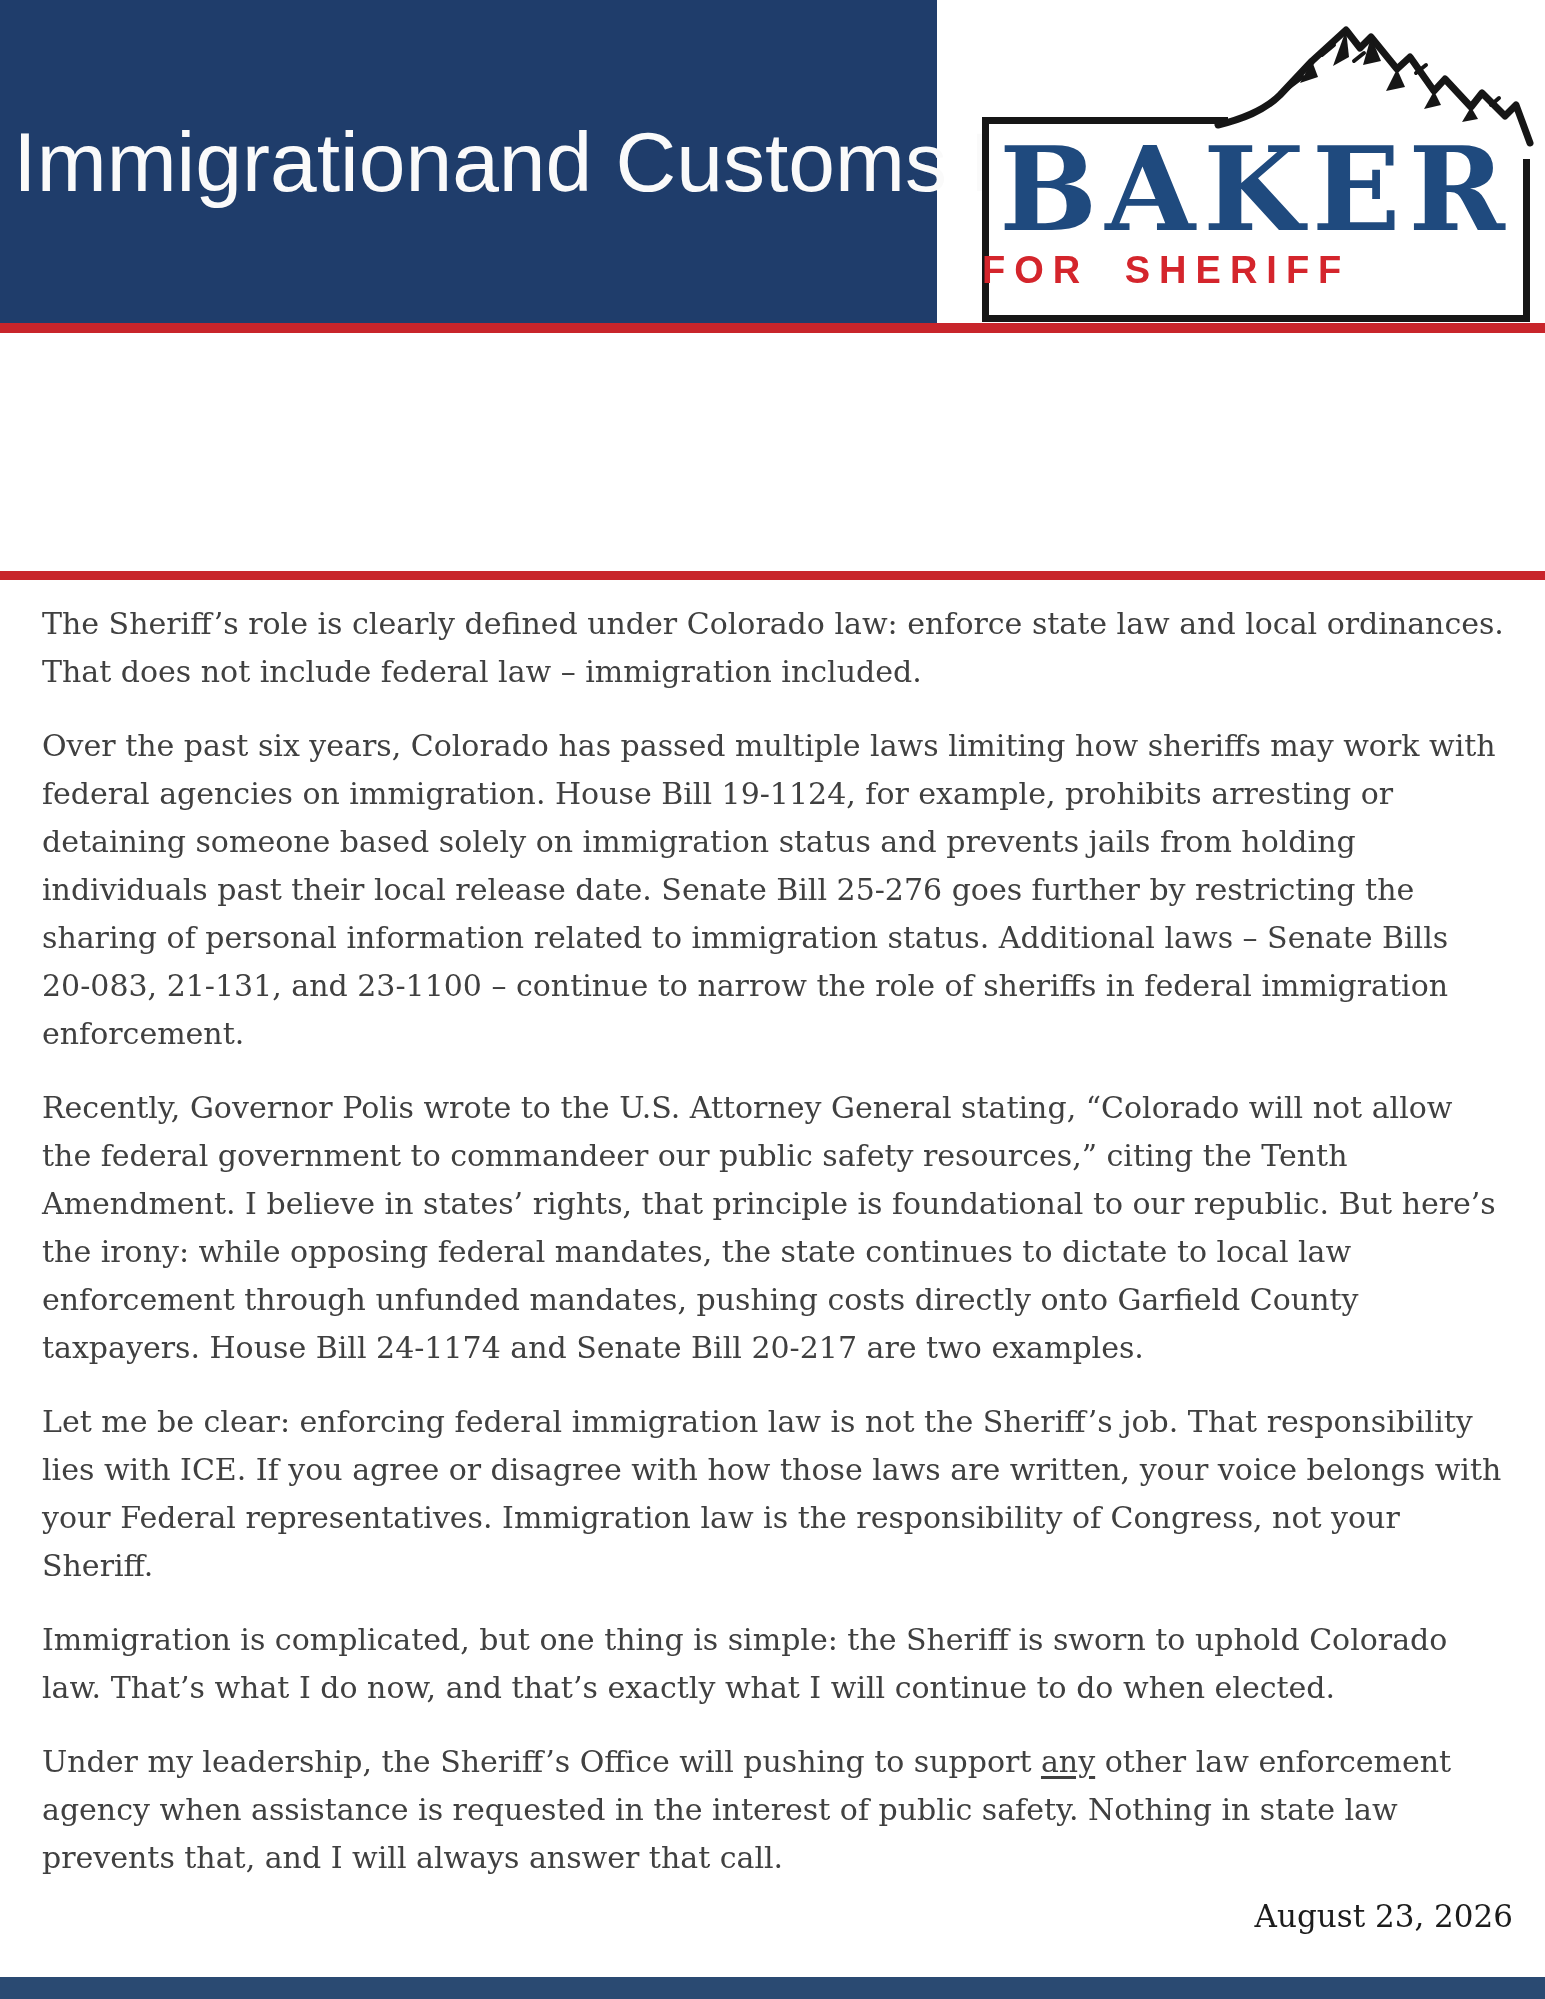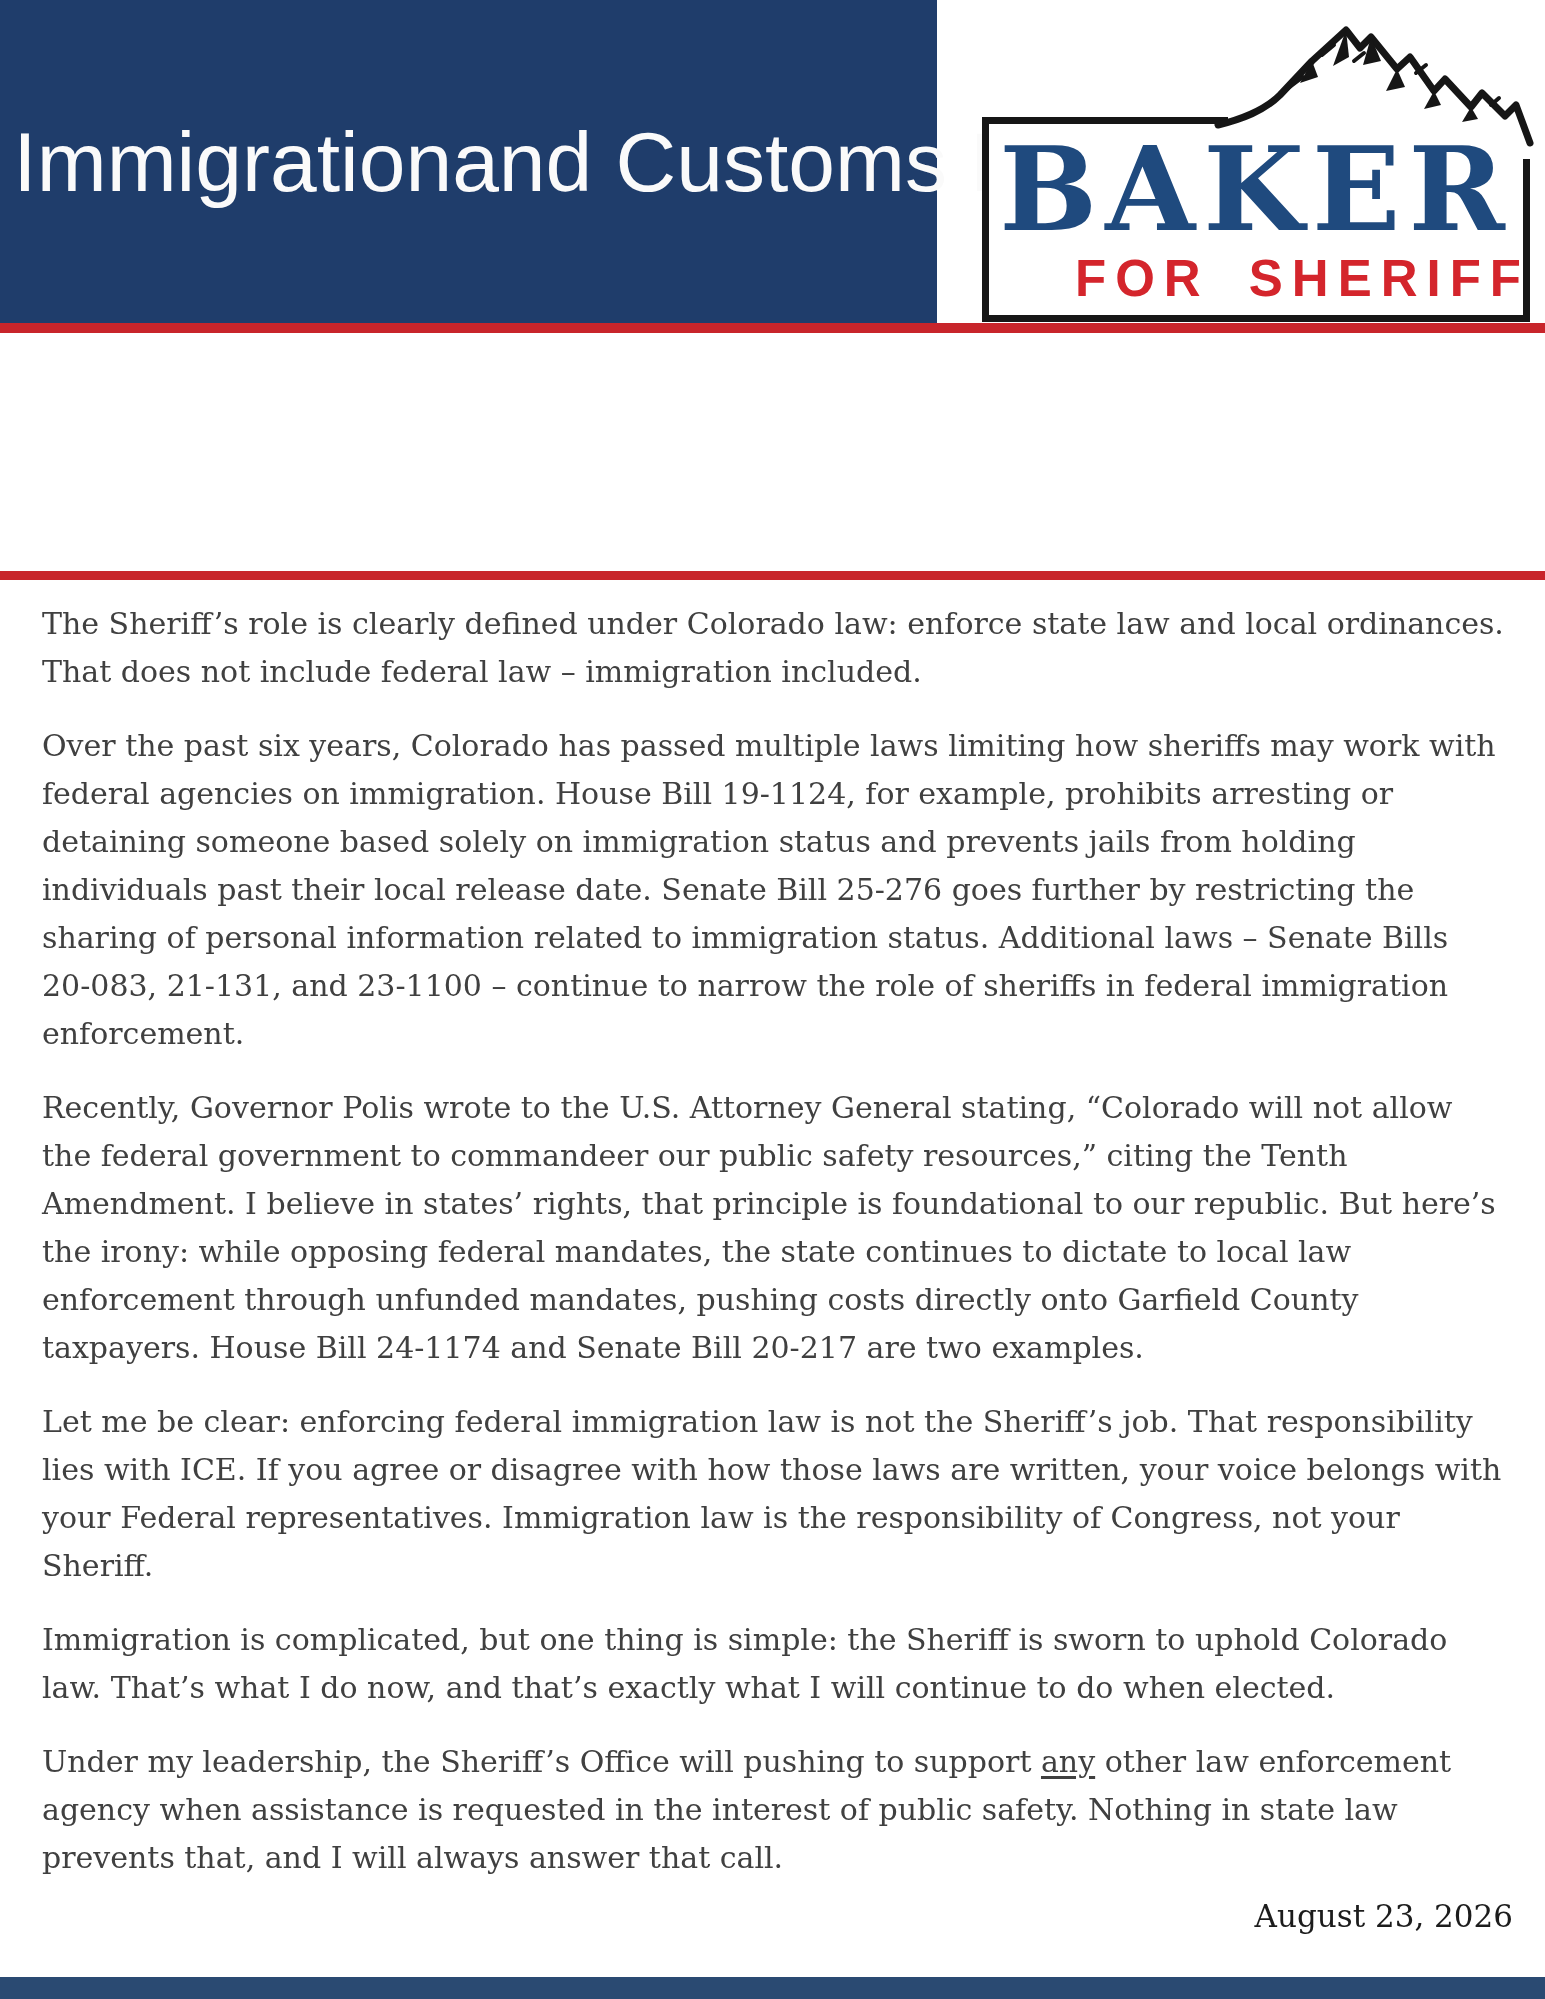--- a/index.html
+++ b/index.html
@@ -49,24 +49,24 @@
     font-family:"DejaVu Serif", serif;
     font-weight:bold;
     font-size:116px;
     line-height:100px;
     letter-spacing:8px;
     color:#1f4a7e;
     white-space:nowrap;
   }
   .logo-for{
     position:absolute;left:0;top:132px;width:100%;
-    text-align:right;
+    text-align:left;
     font-family:"Liberation Sans", sans-serif;
     font-weight:bold;
-    font-size:51px;
+    font-size:38px;
     letter-spacing:9px;
     word-spacing:16px;
     color:#d4252c;
     white-space:nowrap;
   }
   
   .rule{position:absolute;left:0;width:1545px;background:#c8252b;}
   .rule-1{top:323px;height:10px;}
   .rule-2{top:571px;height:9px;}
   

